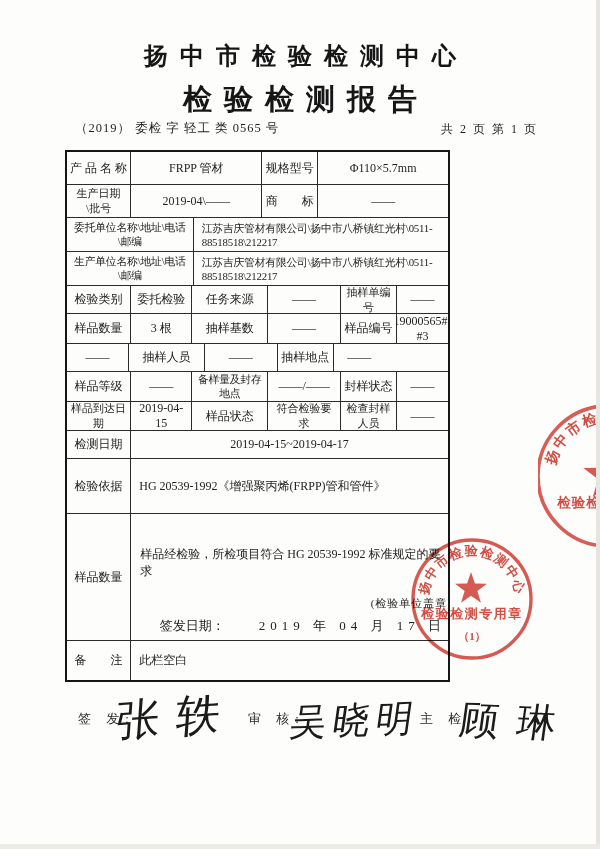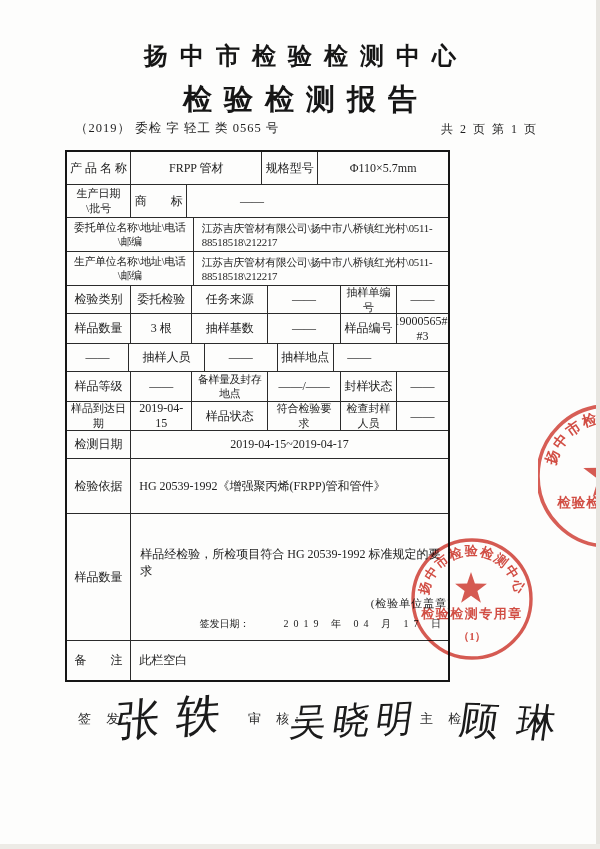--- a/index.html
+++ b/index.html
@@ -31,21 +31,21 @@
   .h30{height:30px}.h29{height:29px}.h55{height:55px}.h127{height:127px}.h40{height:40px}
 
   .w-a1{width:16.6%}.w-a2{width:34.4%}.w-a3{width:14.7%}.w-a4{width:34.3%}
   .w-b1{width:33%}.w-b2{width:67%}
   .w-c1{width:16.6%}.w-c2{width:16%}.w-c3{width:20%}.w-c4{width:19%}.w-c5{width:14.8%}.w-c6{width:13.6%}
   .w-r{width:83.4%}
 
   .concl{position:relative;display:block;padding-left:27px;}
   .concl-text{position:absolute;left:9px;top:32px;font-size:12px;text-align:left;max-width:330px;}
   .seal-note{position:absolute;right:-4px;top:82px;font-size:11px;letter-spacing:1px;}
-  .issue-line{position:absolute;right:2px;top:103px;font-size:10px;}
+  .issue-line{position:absolute;right:2px;top:103px;font-size:13px;}
   .issue-line .gap{display:inline-block;width:34px;}
   .issue-date{letter-spacing:5px;}
 
   .sig-row{position:absolute;left:0;top:688px;width:600px;height:80px;}
   .sig-label{position:absolute;font-size:13px;letter-spacing:6px;color:#2a2a2a;top:22px;}
   .sig-name{position:absolute;color:#1b1b1b;font-weight:500;white-space:nowrap;}
   .sig-name.n1{left:116px;top:0px;font-size:44px;letter-spacing:16px;transform:rotate(-4deg) skewX(-8deg);}
   .sig-name.n2{left:290px;top:8px;font-size:37px;letter-spacing:6px;transform:rotate(-2deg) skewX(-10deg);}
   .sig-name.n3{left:460px;top:7px;font-size:39px;letter-spacing:18px;transform:rotate(2deg) skewX(-6deg);}
 
@@ -68,20 +68,21 @@
 
     <div class="row h32">
       <div class="cell w-a1">产 品 名 称</div>
       <div class="cell w-a2">FRPP 管材</div>
       <div class="cell w-a3">规格型号</div>
       <div class="cell w-a4">Φ110×5.7mm</div>
     </div>
 
     <div class="row h33">
       <div class="cell w-a1 smm">生产日期\批号</div>
+      <div class="cell w-a2">2019-04\——</div>
       <div class="cell w-a3">商　　标</div>
       <div class="cell w-a4">——</div>
     </div>
 
     <div class="row h34">
       <div class="cell w-b1 sm">委托单位名称\地址\电话\邮编</div>
       <div class="cell w-b2 left sm">江苏吉庆管材有限公司\扬中市八桥镇红光村\0511-88518518\212217</div>
     </div>
 
     <div class="row h34">

